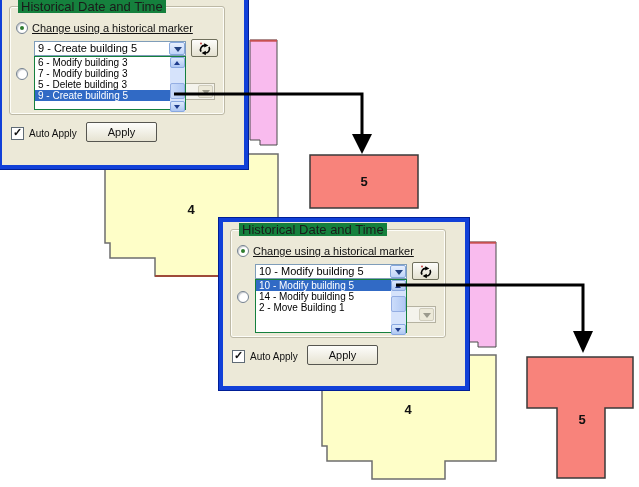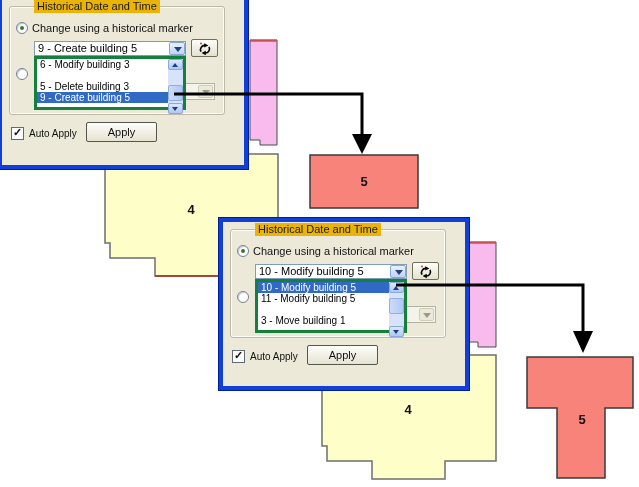--- a/index.html
+++ b/index.html
@@ -12,31 +12,31 @@
   
   .dlg{position:absolute;width:242px;height:166px;background:#ECE9D8;
        border:4px solid #1140D8;box-shadow:0 0 0 1px #001E96;}
   .dlg *{box-sizing:border-box;}
   #dlg1{left:-2px;top:-5px;z-index:10;}
   #dlg2{left:219px;top:218px;z-index:11;height:164px;}
 
   .gb{position:absolute;left:7px;top:7px;width:216px;height:109px;
       border:1px solid #BDB9A6;border-radius:3px;
       box-shadow:inset 0 0 0 1px #FDFDF8;}
-  .gb-label{position:absolute;left:24px;top:-7px;padding:0 3px;background:#eab308;
-      font-size:11px;color:#1a1a1a;white-space:nowrap;line-height:13px;}
+  .gb-label{position:absolute;left:8px;top:-7px;padding:0 3px;background:#15803d;
+      font-size:13px;color:#1a1a1a;white-space:nowrap;line-height:13px;}
 
   .radio{position:absolute;width:12px;height:12px;border-radius:50%;background:#fff;
       border:1px solid #74818F;box-shadow:inset 1px 1px 1px #c9ccd1;}
   .radio.checked::after{content:"";position:absolute;left:3px;top:3px;width:4px;height:4px;
       border-radius:50%;background:#2F7D2F;}
   #dlg1 .radio1,#dlg2 .radio1{left:14px;top:23px;}
   #dlg1 .radio2,#dlg2 .radio2{left:14px;top:69px;}
   .radio-label{position:absolute;left:30px;top:23px;font-size:11px;line-height:12px;
-      color:#111;white-space:nowrap;}
+      color:#111;white-space:nowrap;text-decoration:underline;}
 
   .combo{position:absolute;left:32px;top:42px;width:152px;height:15px;background:#fff;
       border:1px solid #7F9DB9;}
   .combo-text{position:absolute;left:3px;top:0;font-size:11px;line-height:13px;color:#000;
       white-space:nowrap;}
   .combo-btn{position:absolute;right:0;top:0;width:16px;height:13px;
       background:linear-gradient(#E8F0FD,#BFD4F9);border:1px solid #86A7DC;border-radius:2px;}
   .tri-down{position:absolute;left:4px;top:4px;width:0;height:0;
       border-left:4px solid transparent;border-right:4px solid transparent;
       border-top:5px solid #21407E;}
@@ -44,21 +44,21 @@
       border:1px solid #B5B2A1;z-index:1;}
   .combo2-btn{position:absolute;right:1px;top:1px;width:15px;height:13px;
       background:#ECE9D8;border:1px solid #CFCCBC;border-radius:2px;}
   .combo2-btn .tri-down{border-top-color:#9B9A8C;left:3px;}
 
   .refresh-btn{position:absolute;left:189px;top:40px;width:27px;height:18px;
       background:linear-gradient(#FDFDFB,#E4E1D0);border:1px solid #6F6F5C;border-radius:2px;}
   .refresh-btn svg{position:absolute;left:6px;top:2px;}
 
   .list{position:absolute;left:32px;top:57px;width:152px;height:54px;background:#fff;
-      border:3px solid #15803d;z-index:2;}
+      border:1px solid #15803d;z-index:2;}
   .row{position:absolute;left:0;width:135px;height:11px;font-size:10px;line-height:11px;
       padding-left:3px;color:#000;white-space:nowrap;overflow:hidden;}
   .row.sel{background:#316AC5;color:#fff;}
 
   .sbar{position:absolute;right:0;top:0;width:15px;height:55px;background:#D6E3FB;}
   .sbtn{position:absolute;left:0;width:15px;height:11px;
       background:linear-gradient(#DCE9FC,#AEC7F2);border:1px solid #89A8E0;border-radius:2px;}
   .sbtn.up{top:0;}  .sbtn.down{bottom:0;}
   .tri-up-s{position:absolute;left:3px;top:3px;width:0;height:0;
       border-left:3px solid transparent;border-right:3px solid transparent;
@@ -130,20 +130,21 @@
     <div class="radio radio2"></div>
 
     <div class="combo2">
       <div class="combo2-btn">
         <div class="tri-down"></div>
       </div>
     </div>
 
     <div class="list">
       <div class="row" style="top:0">6 - Modify building 3</div>
+      <div class="row" style="top:11px">7 - Modify building 3</div>
       <div class="row" style="top:22px">5 - Delete building 3</div>
       <div class="row sel" style="top:33px">9 - Create building 5</div>
       <div class="sbar">
         <div class="sbtn up">
           <div class="tri-up-s"></div>
         </div>
         <div class="sthumb"></div>
         <div class="sbtn down">
           <div class="tri-down-s"></div>
         </div>
@@ -184,22 +185,22 @@
     <div class="radio radio2"></div>
 
     <div class="combo2">
       <div class="combo2-btn">
         <div class="tri-down"></div>
       </div>
     </div>
 
     <div class="list">
       <div class="row sel" style="top:0">10 - Modify building 5</div>
-      <div class="row" style="top:11px">11 - Modify building 5</div>
-      <div class="row" style="top:33px">3 - Move building 1</div>
+      <div class="row" style="top:11px">14 - Modify building 5</div>
+      <div class="row" style="top:22px">2 - Move Building 1</div>
       <div class="sbar">
         <div class="sbtn up">
           <div class="tri-up-s"></div>
         </div>
         <div class="sthumb"></div>
         <div class="sbtn down">
           <div class="tri-down-s"></div>
         </div>
       </div>
     </div>

